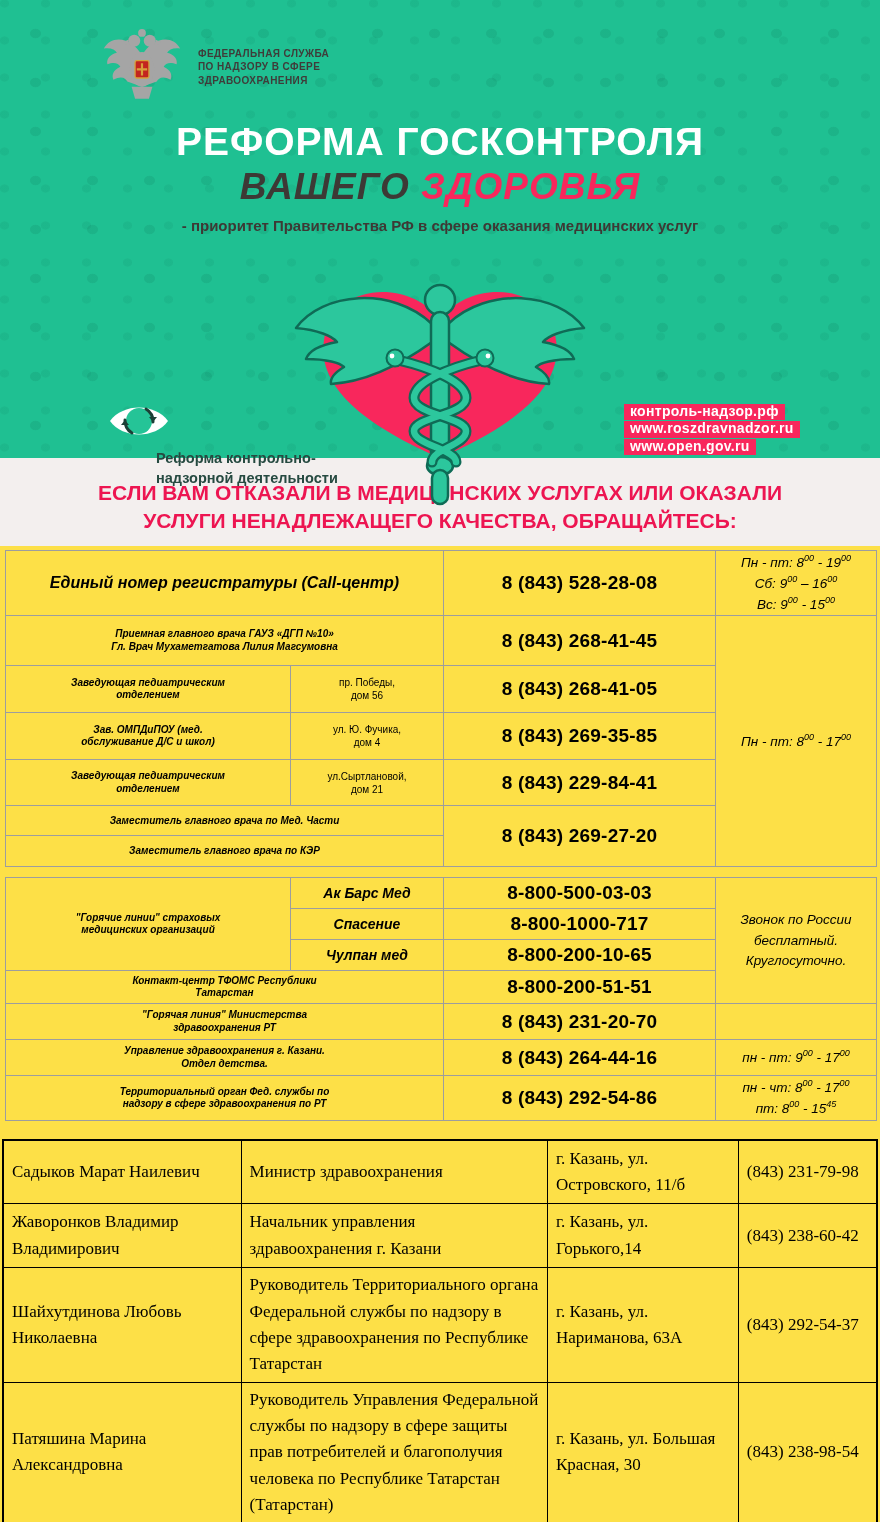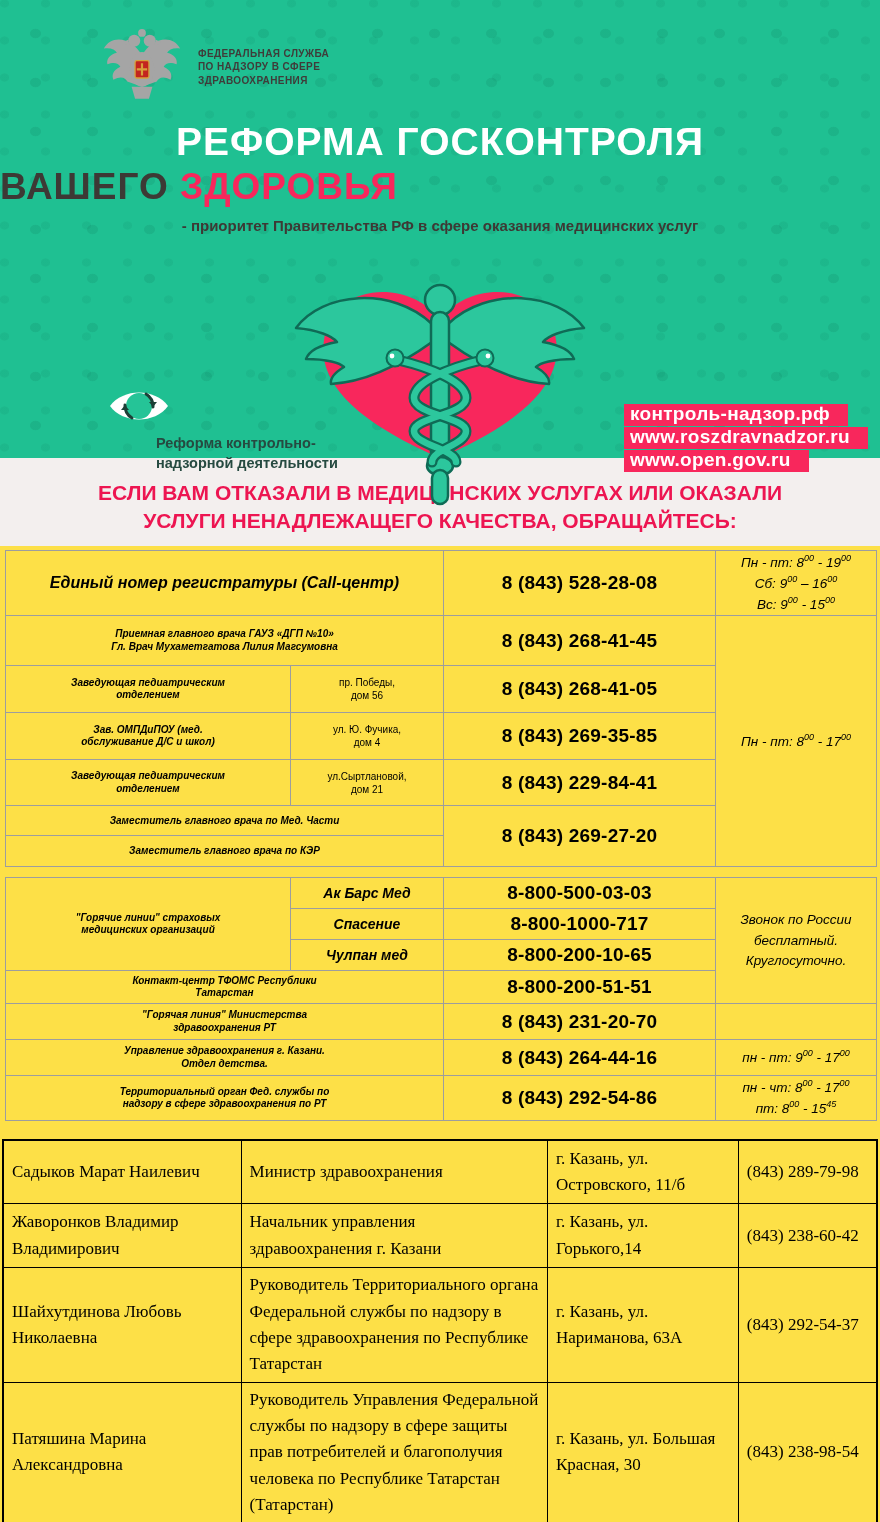--- a/index.html
+++ b/index.html
@@ -15,29 +15,29 @@
     background-position:7px 9px, 25px 22px;}
   .poster-header{display:flex;justify-content:space-between;align-items:flex-start;
     padding:26px 88px 0 98px;}
   .gerb-wrap{display:flex;align-items:center;gap:12px;}
   .gerb-label{font-size:10px;font-weight:bold;color:#3f3c3a;line-height:1.35;letter-spacing:.4px;}
   .opengov-wrap{display:flex;align-items:center;gap:11px;margin-top:10px;}
   .og-line1{font-size:13px;font-weight:bold;color:#a08b8b;letter-spacing:1px;}
   .og-line2{font-size:15px;font-weight:bold;color:#3a3735;letter-spacing:.5px;}
   .title1{text-align:center;color:#ffffff;font-size:39px;font-weight:bold;letter-spacing:1px;margin-top:12px;}
   .title2{text-align:center;color:#3d3935;font-size:64px;font-weight:bold;letter-spacing:2px;margin-top:0px;line-height:1.0;}
-  .title3{font-size:37px;font-weight:bold;color:#3d3935;letter-spacing:1px;margin-top:2px;}
+  .title3{text-align:center;font-size:37px;font-weight:bold;color:#3d3935;letter-spacing:1px;margin-top:2px;font-style:italic;}
   .title3 .pink{color:#f8275c;}
   .subtitle{text-align:center;font-size:15px;font-weight:bold;color:#3d3935;margin-top:9px;}
   .heart-svg{position:absolute;left:50%;top:270px;transform:translateX(-50%);z-index:5;}
-  .reform-block{position:absolute;left:108px;top:385px;}
+  .reform-block{position:absolute;left:108px;top:400px;}
   .reform-caption{margin-left:48px;margin-top:3px;font-size:14.5px;font-weight:bold;color:#264a41;line-height:1.35;}
   .links-block{position:absolute;left:624px;top:404px;}
-  .link-chip{display:table;background:#f8275c;color:#ffffff;font-weight:bold;font-size:19px;
-    padding:0px 18px 1px 6px;line-height:1.1;margin-bottom:1px;letter-spacing:.3px;}
+  .link-chip{display:table;background:#f8275c;color:#ffffff;font-weight:bold;font-size:14px;
+    padding:0px 6px 1px 6px;line-height:1.1;margin-bottom:1px;letter-spacing:.3px;}
 
   
   .banner{width:880px;height:88px;background:#f3efee;text-align:center;}
   .banner-l1{padding-top:23px;font-size:21px;font-weight:bold;color:#ed1551;}
   .banner-l2{font-size:21px;font-weight:bold;color:#ed1551;margin-top:4px;}
 
   
   table{border-collapse:collapse;}
   .t1{margin:4px 4px 0 5px;width:871px;table-layout:fixed;}
   .t1 td{border:1px solid #9d9d9d;vertical-align:middle;text-align:center;padding:1px 2px;overflow:hidden;}
@@ -287,21 +287,21 @@
         <col style="width:237px">
         <col style="width:305px">
         <col style="width:190px">
         <col style="width:138px">
       </colgroup>
     <tbody>
         <tr style="height:64px">
       <td>Садыков Марат Наилевич</td>
       <td>Министр здравоохранения</td>
       <td>г. Казань, ул. Островского, 11/б</td>
-      <td>(843) 289-79-98</td>
+      <td>(843) 231-79-98</td>
     </tr>
     <tr style="height:64px">
       <td>Жаворонков Владимир Владимирович</td>
       <td>Начальник управления здравоохранения г. Казани</td>
       <td>г. Казань, ул. Горького,14</td>
       <td>(843) 238-60-42</td>
     </tr>
     <tr style="height:114px">
       <td>Шайхутдинова Любовь Николаевна</td>
       <td>Руководитель Территориального органа Федеральной службы по надзору в сфере здравоохранения по Республике Татарстан</td>

